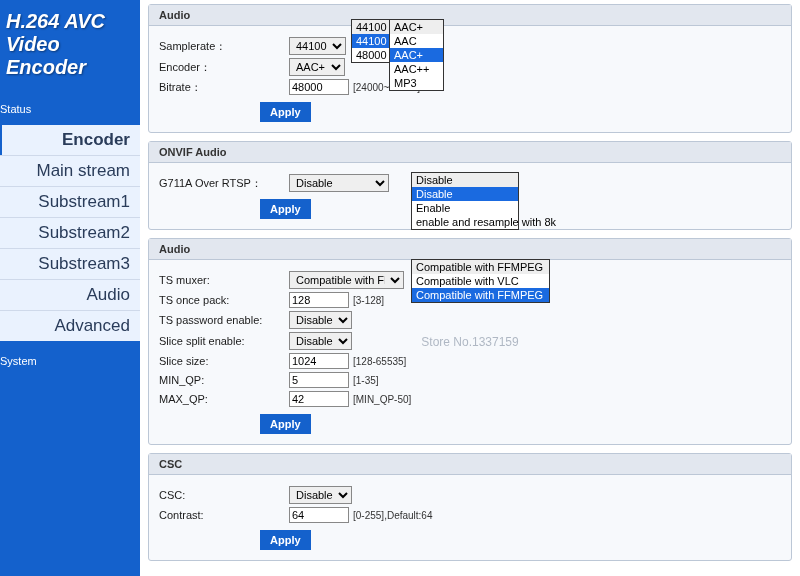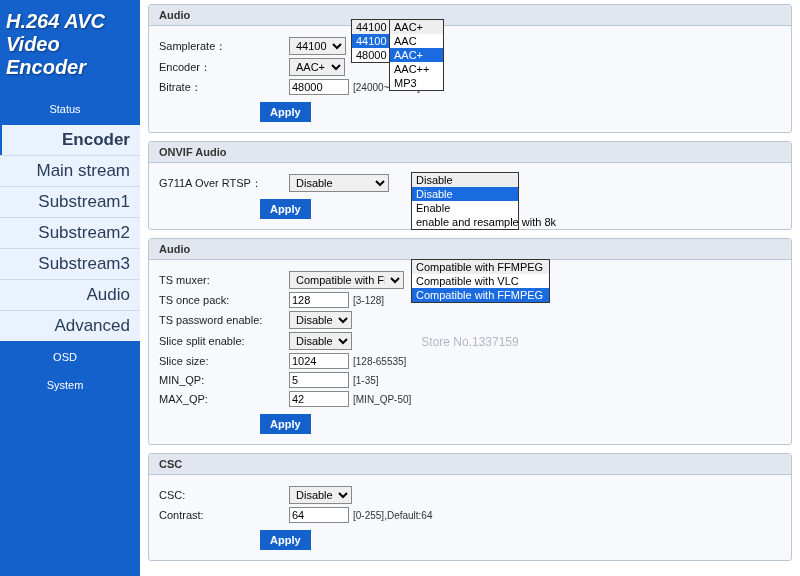--- a/index.html
+++ b/index.html
@@ -35,21 +35,21 @@
     text-align: right;
     border-top: 1px solid #cfd9ea;
     font-size: 17px;
     cursor: pointer;
   }
   .nav-sec {
     background: #1461cc;
     color: #fff;
     font-weight: normal;
     padding: 6px 10px 6px 0;
-    text-align: center;
+    text-align: left;
     cursor: pointer;
   }
   .nav-spacer {
     height: 4px;
     background: #1461cc;
   }
   .main {
     flex: 1;
     padding: 4px 8px;
     overflow: hidden;
@@ -131,21 +131,20 @@
   <div class="nav-sec">Status</div>
   <div class="nav-spacer"></div>
   <div class="nav-item" style="font-weight:bold;background:#eaf2fe;border-top:none;border-left:2px solid #1461cc;">Encoder</div>
   <div class="nav-item">Main stream</div>
   <div class="nav-item">Substream1</div>
   <div class="nav-item">Substream2</div>
   <div class="nav-item">Substream3</div>
   <div class="nav-item">Audio</div>
   <div class="nav-item">Advanced</div>
   <div class="nav-spacer"></div>
-  <div class="nav-sec">OSD</div>
   <div class="nav-spacer"></div>
   <div class="nav-sec">System</div>
 </div>
 
 <div class="main">
 
   <div class="panel">
     <div class="panel-head">Audio</div>
     <div class="panel-body">
       <div class="row">

